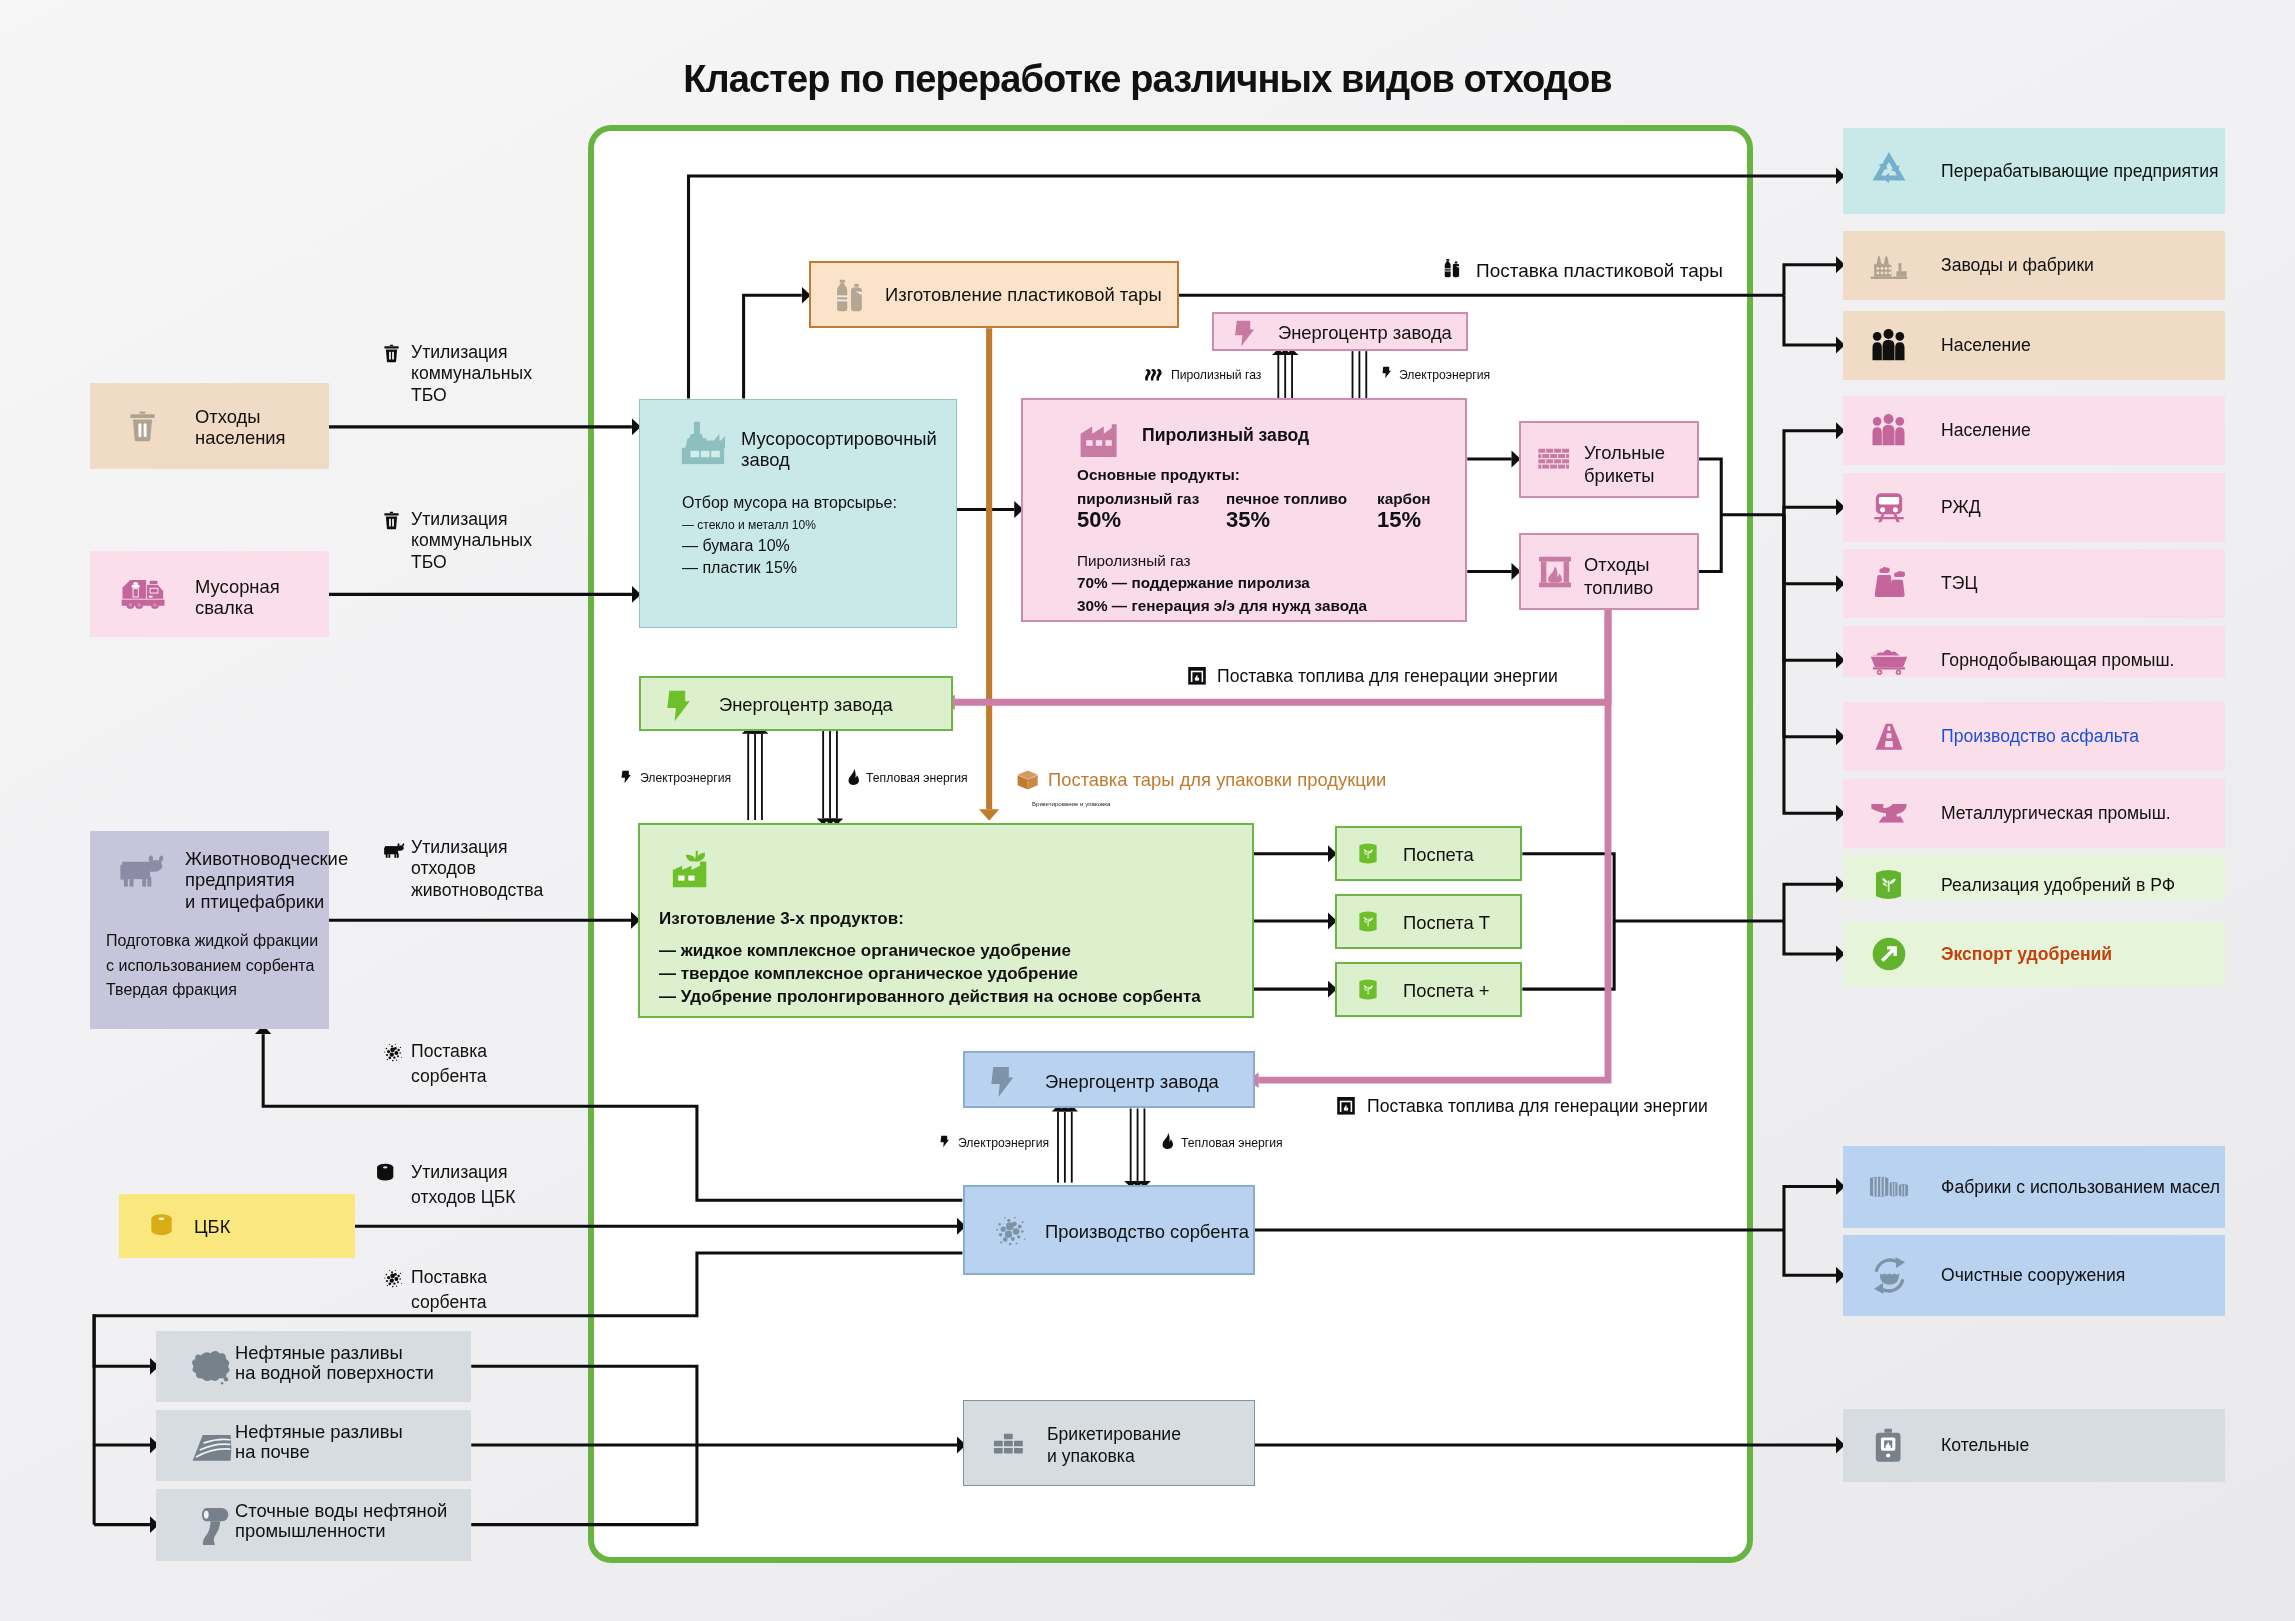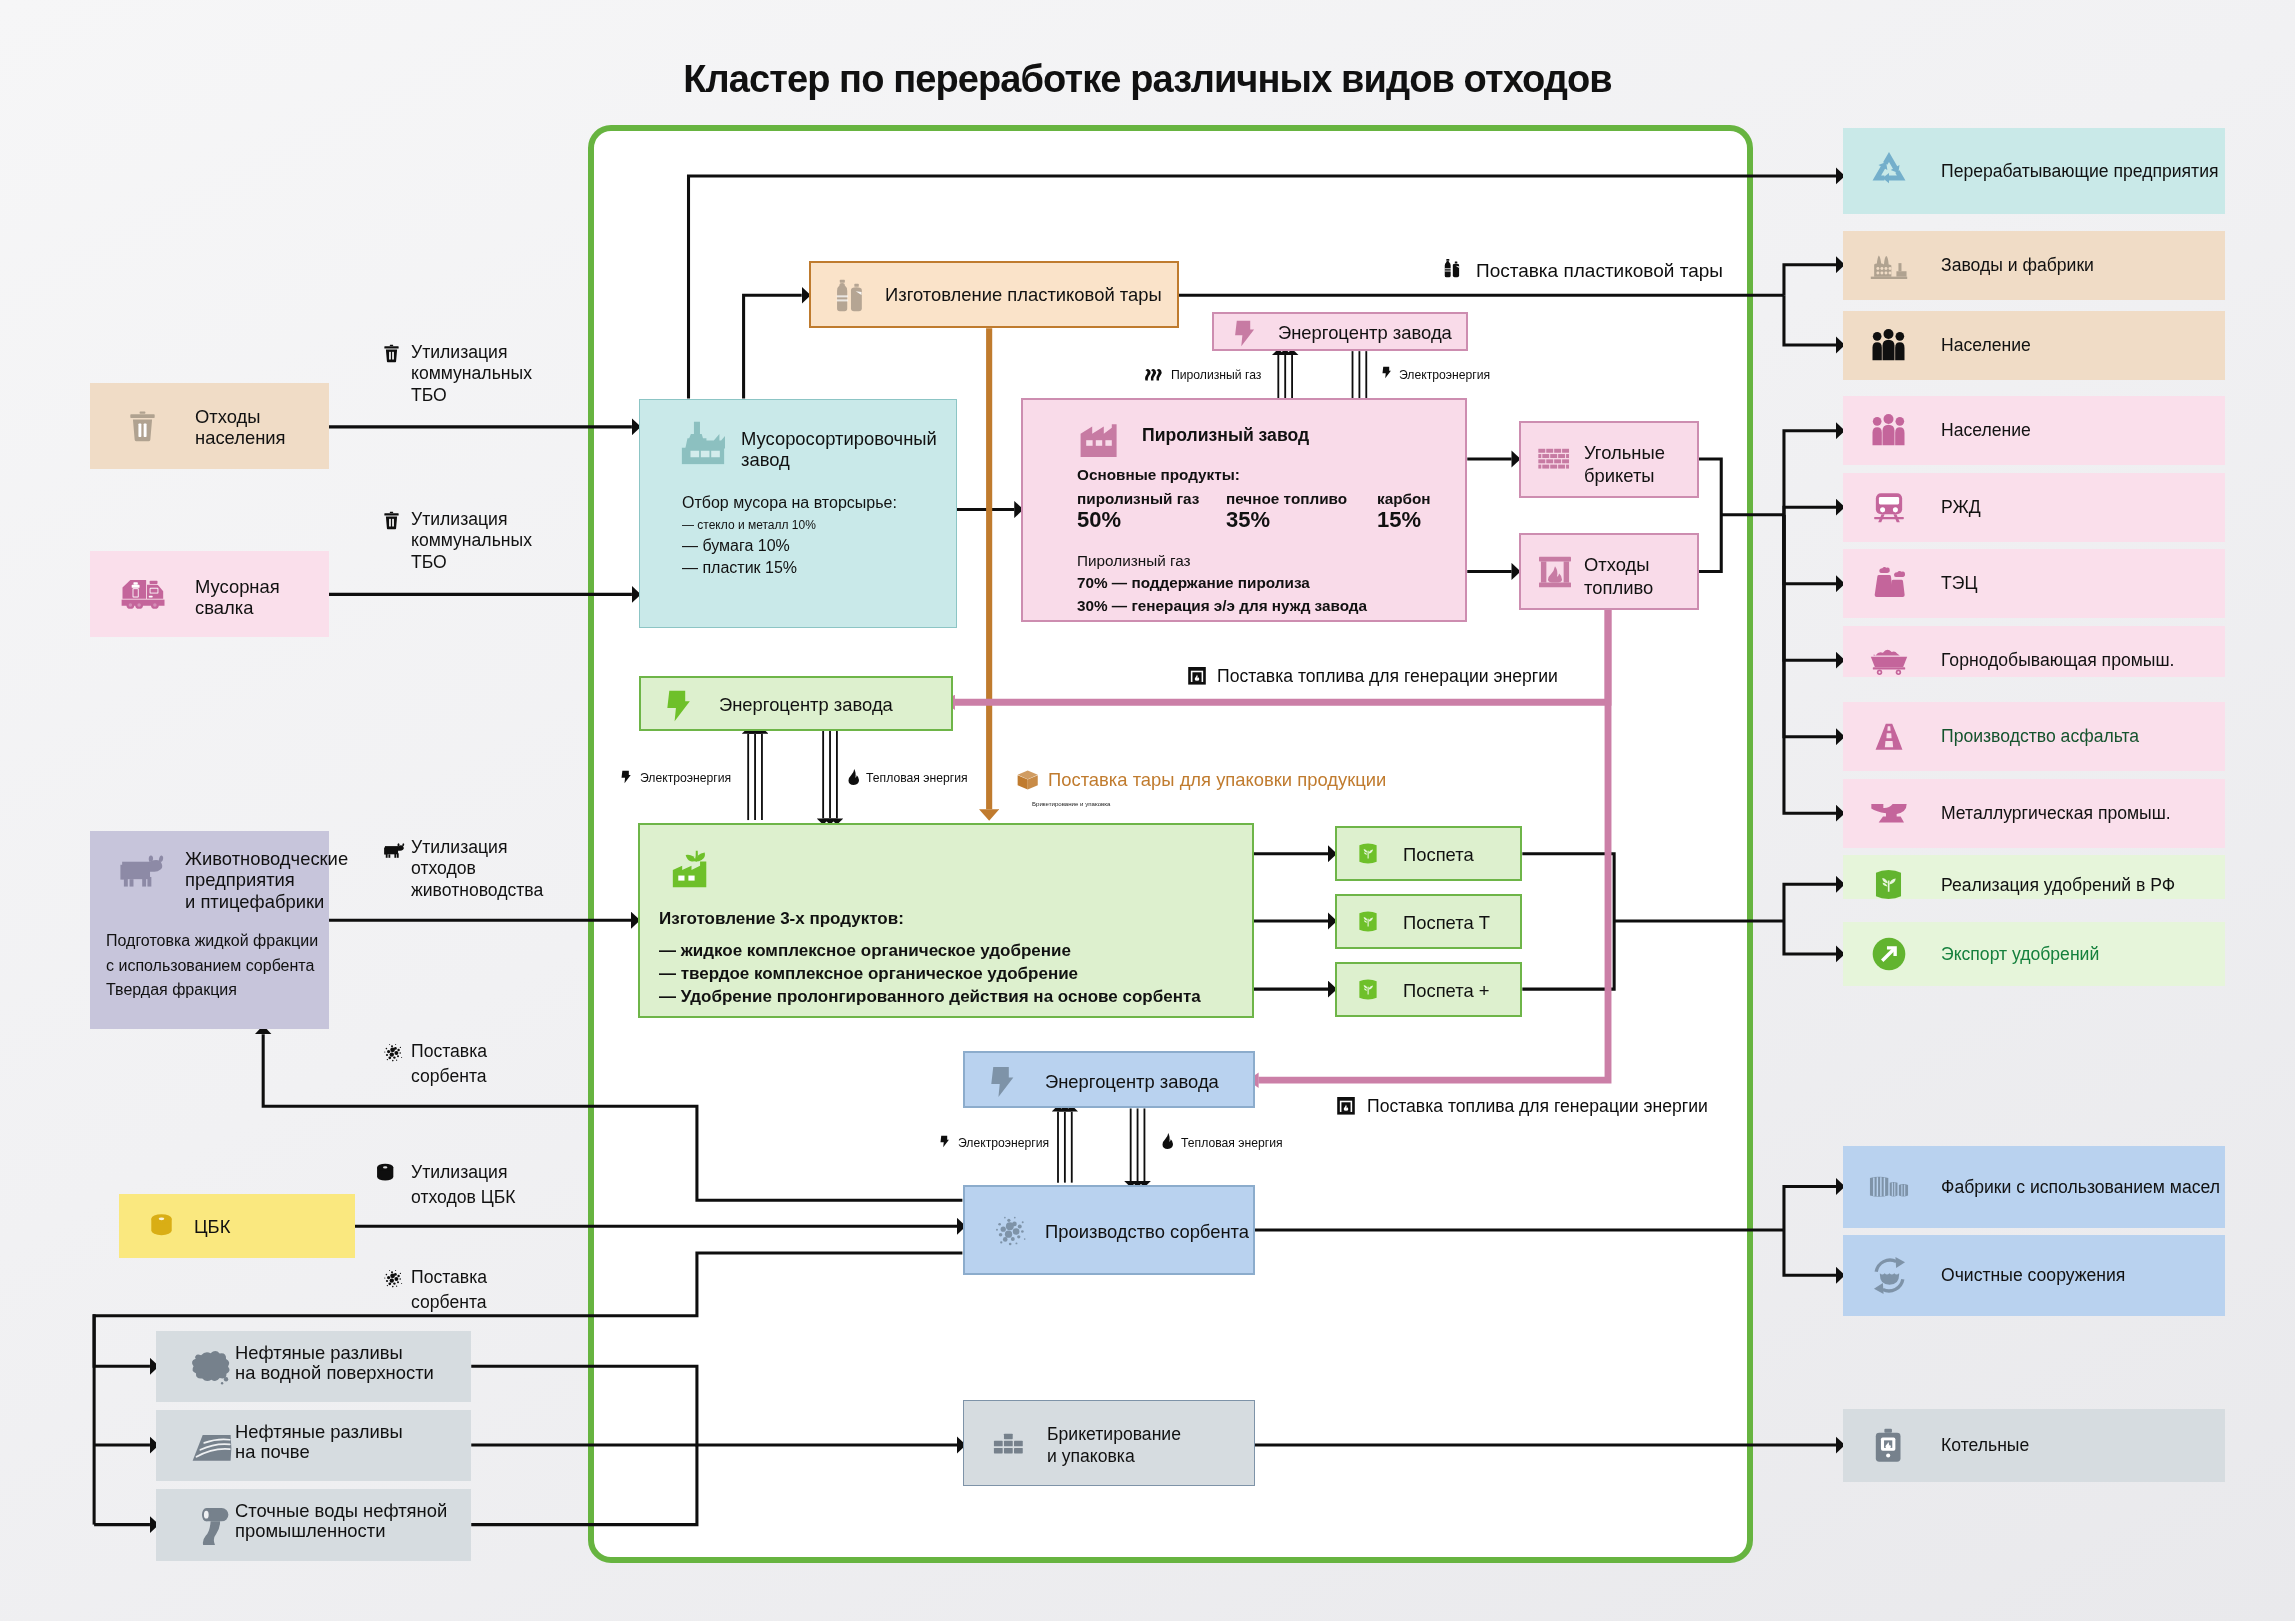--- a/index.html
+++ b/index.html
@@ -724,21 +724,21 @@
 <span class="ic" style="left:30px;top:20.7px"><svg viewBox="0 0 100 86" width="32" height="27.5">
           <g fill="#c4659b">
 <path d="M40 2 h20 q18 42 32 82 H8 Q24 44 40 2 z"></path>
 <g fill="#fadfeb">
 <path d="M46 10 h8 l1 14 h-10 z"></path>
 <path d="M43 32 h14 l1 16 h-16 z"></path>
 <path d="M39 56 h22 l2 20 h-26 z"></path>
 </g>
 </g>
         </svg></span>
-<div class="tt" style="left:98px;top:24px;font-size:17.6px;font-weight:normal;color:#14532d;letter-spacing:0px;transform:scaleX(1);transform-origin:0 0;">Производство асфальта</div>
+<div class="tt" style="left:98px;top:24px;font-size:17.6px;font-weight:normal;color:#1d4ed8;letter-spacing:0px;transform:scaleX(1);transform-origin:0 0;">Производство асфальта</div>
 </div>
 <div class="bx" style="left:1843px;top:779px;width:382px;height:69px;background:#fadfeb;">
 <span class="ic" style="left:27px;top:22px"><svg viewBox="0 0 114 72" width="38" height="24.5">
           <g fill="#c4659b">
 <path d="M4 8 h36 v12 q18 1 28 -12 h42 q0 24 -30 30 v8 h12 l10 18 H26 l13 -18 h9 V36 Q18 32 4 22 z"></path>
 </g>
         </svg></span>
 <div class="tt" style="left:98px;top:24px;font-size:17.6px;font-weight:normal;color:#111;letter-spacing:0px;transform:scaleX(1);transform-origin:0 0;">Металлургическая промыш.</div>
 </div>
 <div class="bx" style="left:1843px;top:855px;width:382px;height:44px;background:#e6f5da;text-align:center;">
@@ -754,21 +754,21 @@
 </g>
         </svg></span>
 <div class="tt" style="left:98px;top:19.5px;font-size:17.6px;font-weight:normal;color:#111;letter-spacing:0px;transform:scaleX(1);transform-origin:0 0;">Реализация удобрений в РФ</div>
 </div>
 <div class="bx" style="left:1843px;top:922px;width:382px;height:64px;background:#e6f5da;">
 <span class="ic" style="left:29px;top:15.3px"><svg viewBox="0 0 100 100" width="34" height="34">
 <circle cx="50" cy="50" r="48" fill="#62b42f"></circle>
 <path d="M30 70 L64 36" stroke="#ffffff" stroke-width="10" fill="none"></path>
 <path d="M44 32 H68 V56" stroke="#ffffff" stroke-width="10" fill="none"></path>
 </svg></span>
-<div class="tt" style="left:98px;top:22px;font-size:17.6px;font-weight:normal;color:#15803d;letter-spacing:0px;transform:scaleX(1);transform-origin:0 0;">Экспорт удобрений</div>
+<div class="tt" style="left:98px;top:22px;font-size:17.6px;font-weight:bold;color:#c2410c;letter-spacing:0px;transform:scaleX(1);transform-origin:0 0;">Экспорт удобрений</div>
 </div>
 <div class="bx" style="left:1843px;top:1146px;width:382px;height:82px;background:#b9d2ef;">
 <span class="ic" style="left:26px;top:27px"><svg viewBox="0 0 112 78" width="40" height="27.5">
           <g fill="#7e93a8">
 <path d="M2 14 q26 -7 52 0 v50 q-26 7 -52 0 z"></path>
 <path d="M58 28 q11 -5 22 0 v36 q-11 5 -22 0 z"></path>
 <path d="M84 34 q12 -5 26 0 v30 q-13 5 -26 0 z"></path>
 <g fill="#b9d2ef">
 <rect x="11" y="13" width="4" height="52"></rect>
               <rect x="21" y="12" width="4" height="54"></rect>

